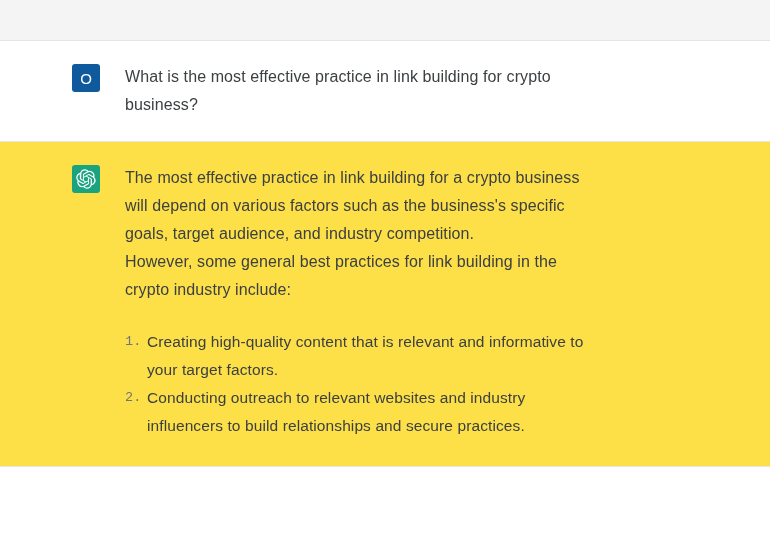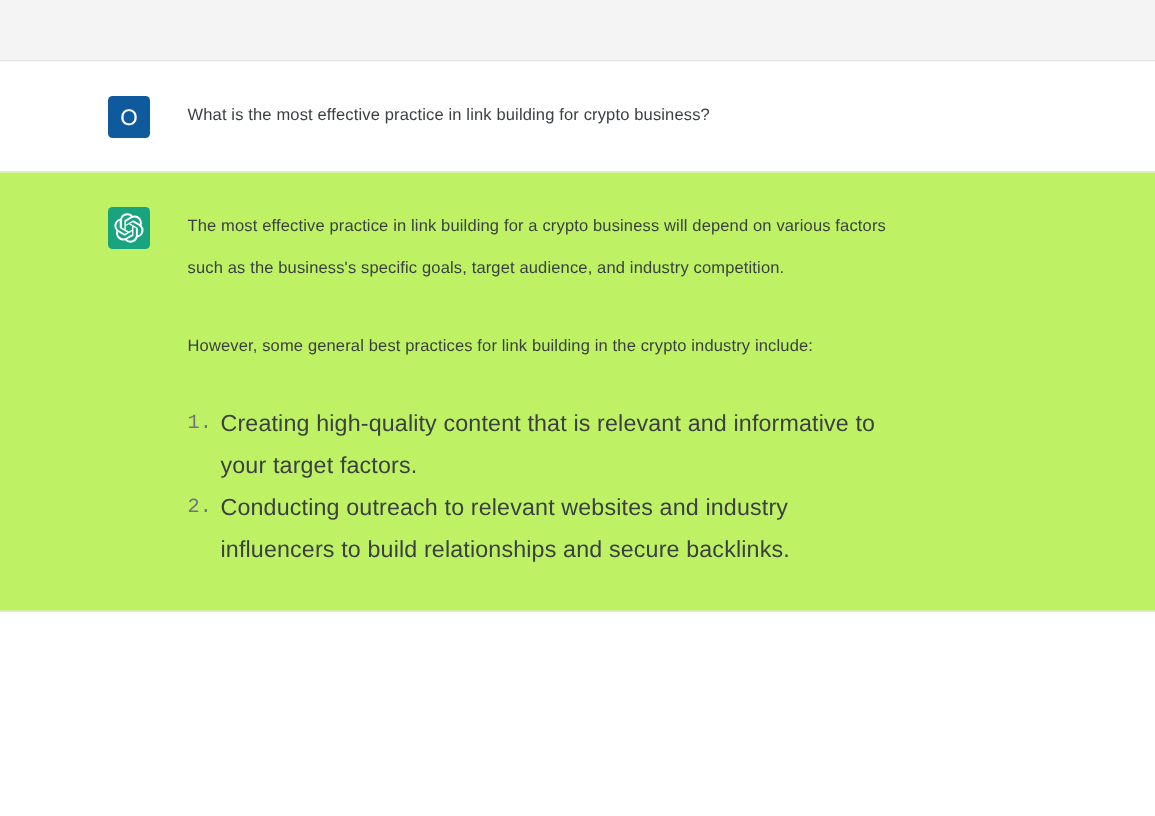--- a/index.html
+++ b/index.html
@@ -35,21 +35,21 @@
   .msg {
     width: 100%;
     box-sizing: border-box;
     border-bottom: 1px solid #e5e5e5;
     flex: none;
   }
   .msg-user {
     background: #ffffff;
   }
   .msg-assistant {
-    background: #bef264;
+    background: #fde047;
   }
 
   .msg-inner {
     display: flex;
     align-items: flex-start;
     padding: 22px 0 22px 72px;
     max-width: 690px;
   }
   .msg-assistant .msg-inner {
     padding-top: 22px;
@@ -86,28 +86,27 @@
 
   
   .body {
     margin-left: 25px;
     flex: 1 1 auto;
     min-width: 0;
   }
 
   .para {
     margin: 0;
-    font-size: 11px;
+    font-size: 16px;
     line-height: 28px;
     color: #3c4043;
     letter-spacing: 0.1px;
     max-width: 470px;
   }
   .para + .para {
-    margin-top: 24px;
   }
 
   .ordered-list {
     list-style: none;
     margin: 24px 0 0 0;
     padding: 0;
     max-width: 470px;
   }
   .list-item {
     display: flex;
@@ -170,21 +169,21 @@
       <div class="body">
         <p class="para">The most effective practice in link building for a crypto business will depend on various factors such as the business's specific goals, target audience, and industry competition.</p>
         <p class="para">However, some general best practices for link building in the crypto industry include:</p>
         <ol class="ordered-list">
           <li class="list-item">
             <span class="list-marker">1.</span>
             <span class="list-text">Creating high-quality content that is relevant and informative to your target factors.</span>
           </li>
           <li class="list-item">
             <span class="list-marker">2.</span>
-            <span class="list-text">Conducting outreach to relevant websites and industry influencers to build relationships and secure backlinks.</span>
+            <span class="list-text">Conducting outreach to relevant websites and industry influencers to build relationships and secure practices.</span>
           </li>
         </ol>
       </div>
     </div>
   </div>
 
   <div class="bottom-fill"></div>
 
 </div>
 

